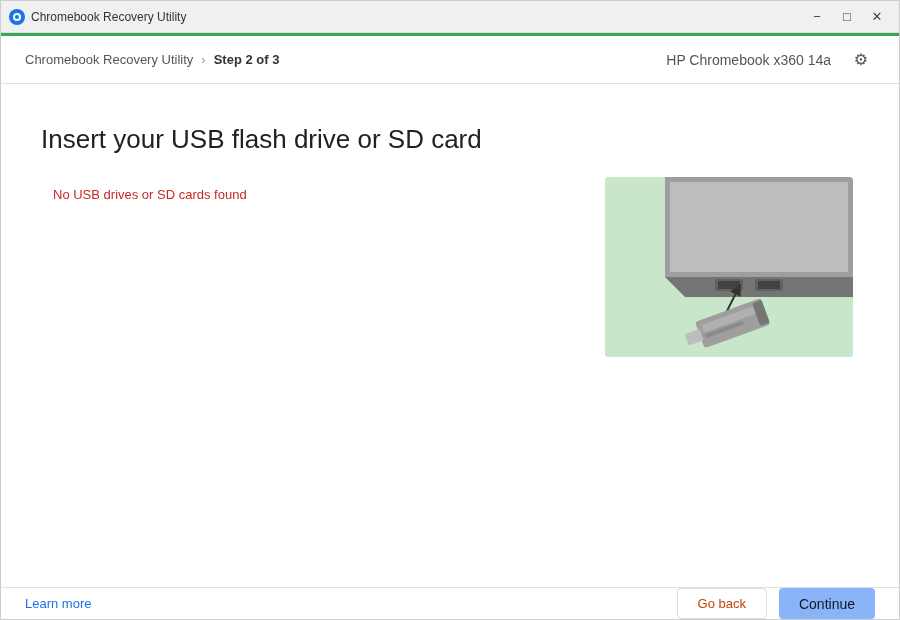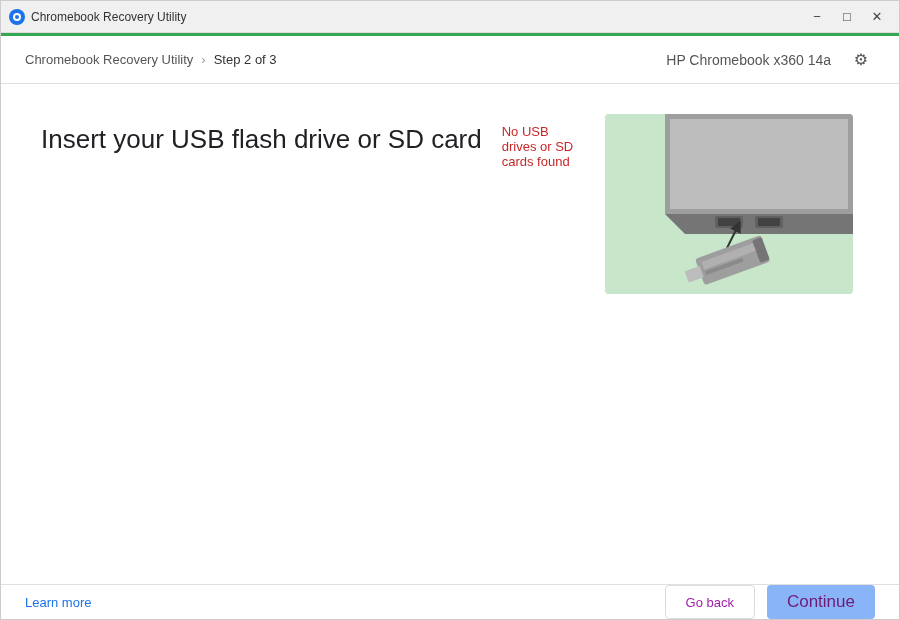--- a/index.html
+++ b/index.html
@@ -79,21 +79,21 @@
       font-size: 13px;
       color: #555;
     }
     .breadcrumb-separator {
       font-size: 13px;
       color: #999;
     }
     .breadcrumb-step {
       font-size: 13px;
       color: #333;
-      font-weight: 400;
+      font-weight: 700;
     }
     .header-right {
       display: flex;
       align-items: center;
       gap: 16px;
     }
     .device-name {
       font-size: 14px;
       color: #555;
     }
@@ -109,24 +109,23 @@
       background: transparent;
       font-size: 16px;
       color: #555;
     }
 
     
     .main-content {
       flex: 1;
       padding: 40px 40px 0 40px;
       display: flex;
-      flex-direction: row;
+      flex-direction: column;
       position: relative;
       overflow: hidden;
-      gap: 8px;
     }
 
     .page-title {
       font-size: 26px;
       font-weight: 400;
       color: #202124;
       margin-bottom: 32px;
     }
 
     .content-area {
@@ -193,31 +192,31 @@
     .footer-buttons {
       display: flex;
       gap: 12px;
     }
 
     .btn-go-back {
       padding: 7px 20px;
       font-size: 13px;
       border: 1px solid #dadce0;
       background: #fff;
-      color: #a21caf;
+      color: #c2410c;
       border-radius: 4px;
       cursor: pointer;
     }
 
     .btn-continue {
       padding: 7px 20px;
-      font-size: 17px;
+      font-size: 14px;
       border: none;
       background: #8ab4f8;
-      color: #701a75;
+      color: #0f172a;
       border-radius: 4px;
       cursor: pointer;
     }
 
     
     .green-accent {
       height: 3px;
       background: #34a853;
     }
   </style>

